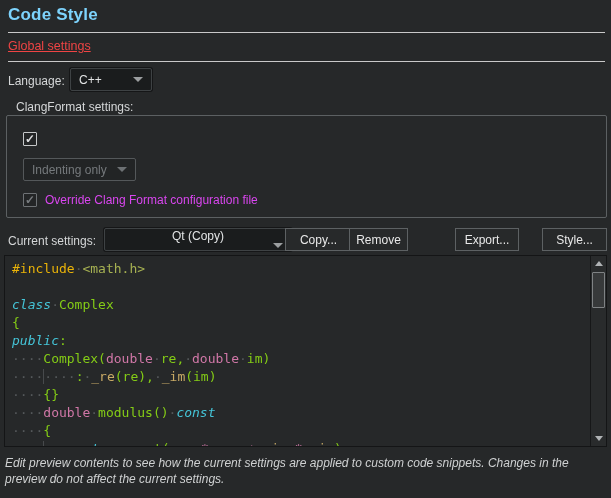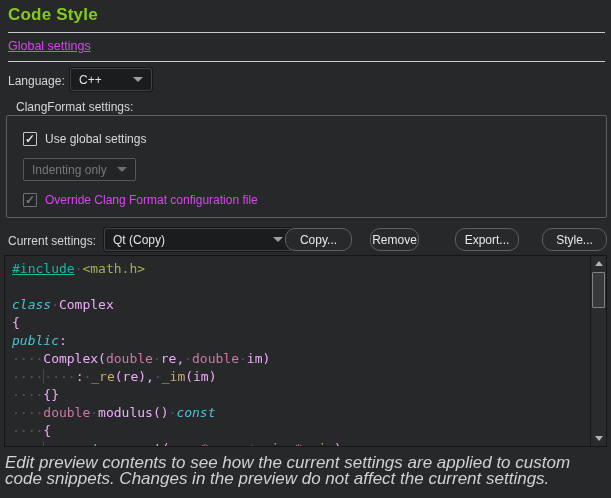--- a/index.html
+++ b/index.html
@@ -6,26 +6,26 @@
   html,body { width:611px; height:498px; }
   body {
     font-family:"Liberation Sans", sans-serif;
     background:#262829;
     color:#d5d7d8;
     position:relative;
     overflow:hidden;
   }
   .abs { position:absolute; }
 
-  .page-title { left:8px; top:5px; font-size:17px; font-weight:bold; color:#84cc16; letter-spacing:0.2px; }
+  .page-title { left:8px; top:5px; font-size:17px; font-weight:bold; color:#7dd3fc; letter-spacing:0.2px; }
   .hr { left:8px; width:597px; height:1px; background:#c9c9c9; }
   .hr1 { top:32px; }
   .hr2 { top:61px; }
 
-  .link { left:8px; top:39px; font-size:12.5px; color:#d946ef; text-decoration:underline; cursor:pointer; }
+  .link { left:8px; top:39px; font-size:12.5px; color:#ef4444; text-decoration:underline; cursor:pointer; }
 
   .label { font-size:12px; color:#d5d7d8; }
 
   
   .combo {
     background:#1a1c1d;
     border:1px solid #3e4244;
     border-radius:2px;
     display:flex; align-items:center;
     font-size:12px; color:#e2e4e5;
@@ -72,21 +72,21 @@
   .cbrow.disabled .cbbox { border-color:#6e7275; color:#787c7f; cursor:default; }
   .cbrow.disabled .cblabel { color:#d946ef; }
   .cblabel { font-size:12px; color:#d8dadb; }
 
   
   .btn {
     position:absolute;
     top:228px; height:23px;
     background:#27292a;
     border:1px solid #5d6163;
-    border-radius:10px;
+    border-radius:0;
     color:#e8e8e8;
     font-size:12px;
     display:flex; align-items:center; justify-content:center;
     cursor:pointer;
   }
 
   
   .editor {
     left:4px; top:255px; width:603px; height:192px;
     border:1px solid #141516;
@@ -97,27 +97,27 @@
     position:absolute; left:0; top:0; right:16px; bottom:0;
     padding:4px 0 0 7px;
     font-family:"DejaVu Sans Mono", monospace;
     font-size:13px;
     line-height:18px;
     white-space:pre;
     overflow:hidden;
     cursor:text;
   }
   .code-line { height:18px; }
-  .t-pre  { color:#14b8a6;text-decoration:underline; }
+  .t-pre  { color:#eab308; }
   .t-inc  { color:#a6b152; }
   .t-kw   { color:#45c5d8; font-style:italic; }
   .t-type { color:#d077a7; }
   .t-fld  { color:#c9ab66; }
   .t-op   { color:#d077a7; }
-  .t-pl   { color:#f0abfc;margin-top:40px; }
+  .t-pl   { color:#84cc16;margin-top:40px; }
   .t-ws   { color:#54585a; }
   .t-wsg  { color:#54585a; border-left:1px solid #474a4c; }
 
   
   .vscroll {
     position:absolute; right:0; top:0; bottom:0; width:16px;
     background:#292b2c;
     border-left:1px solid #161718;
   }
   .scroll-arrow {
@@ -132,21 +132,21 @@
   .scroll-thumb {
     position:absolute; left:1px; top:16px; width:13px; height:36px;
     background:#37393a;
     border:1px solid #7f8284;
     border-radius:1px;
     cursor:grab;
   }
 
   .footer {
     left:5px; top:455px; width:602px;
-    font-size:17px; font-style:italic;
+    font-size:12px; font-style:italic;
     color:#cfd1d2; line-height:16px;
   }
 </style>
 </head>
 <body>
 
 <div class="abs page-title">Code Style</div>
 <div class="abs hr hr1"></div>
 
 <a class="abs link">Global settings</a>
@@ -156,39 +156,38 @@
 <div class="abs combo" style="left:70px; top:68px; width:82px; height:23px;">
   <span>C++</span>
   <span class="arrow"></span>
 </div>
 
 <div class="abs label" style="left:4px; top:100px;margin-left:12px;">ClangFormat settings:</div>
 
 <div class="abs groupbox">
   <div class="cbrow" style="left:16px; top:16px;">
     <span class="cbbox">✓</span>
-    <span class="cblabel">Use global settings</span>
   </div>
   <div class="combo disabled" style="position:absolute; left:16px; top:42px; width:113px; height:23px;">
     <span>Indenting only</span>
     <span class="arrow"></span>
   </div>
   <div class="cbrow disabled" style="left:16px; top:77px;">
     <span class="cbbox">✓</span>
     <span class="cblabel">Override Clang Format configuration file</span>
   </div>
 </div>
 
 <div class="abs label" style="left:8px; top:234px;">Current settings:</div>
-<div class="abs combo" style="left:104px; top:228px; width:188px; height:23px;">
+<div class="abs combo" style="left:104px; top:228px; width:188px; height:23px;flex-direction:column;">
   <span>Qt (Copy)</span>
   <span class="arrow"></span>
 </div>
 <div class="btn" style="left:285px; width:67px;">Copy...</div>
-<div class="btn" style="left:370px; width:49px;">Remove</div>
+<div class="btn" style="left:349px; width:59px;">Remove</div>
 <div class="btn" style="left:455px; width:64px;">Export...</div>
 <div class="btn" style="left:542px; width:65px;">Style...</div>
 
 <div class="abs editor">
   <div class="code"><div class="code-line"><span class="t-pre">#include</span><span class="t-ws">·</span><span class="t-inc">&lt;math.h&gt;</span></div><div class="code-line"></div><div class="code-line"><span class="t-kw">class</span><span class="t-ws">·</span><span class="t-pl">Complex</span></div><div class="code-line"><span class="t-pl">{</span></div><div class="code-line"><span class="t-kw">public</span><span class="t-pl">:</span></div><div class="code-line"><span class="t-ws">····</span><span class="t-pl">Complex(</span><span class="t-type">double</span><span class="t-ws">·</span><span class="t-pl">re,</span><span class="t-ws">·</span><span class="t-type">double</span><span class="t-ws">·</span><span class="t-pl">im)</span></div><div class="code-line"><span class="t-ws">····</span><span class="t-wsg">····</span><span class="t-pl">:</span><span class="t-ws">·</span><span class="t-fld">_re</span><span class="t-pl">(re),</span><span class="t-ws">·</span><span class="t-fld">_im</span><span class="t-pl">(im)</span></div><div class="code-line"><span class="t-ws">····</span><span class="t-pl">{}</span></div><div class="code-line"><span class="t-ws">····</span><span class="t-type">double</span><span class="t-ws">·</span><span class="t-pl">modulus()</span><span class="t-ws">·</span><span class="t-kw">const</span></div><div class="code-line"><span class="t-ws">····</span><span class="t-pl">{</span></div><div class="code-line"><span class="t-ws">····</span><span class="t-wsg">····</span><span class="t-kw">return</span><span class="t-ws">·</span><span class="t-pl">sqrt(</span><span class="t-fld">_re</span><span class="t-ws">·</span><span class="t-op">*</span><span class="t-ws">·</span><span class="t-fld">_re</span><span class="t-ws">·</span><span class="t-op">+</span><span class="t-ws">·</span><span class="t-fld">_im</span><span class="t-ws">·</span><span class="t-op">*</span><span class="t-ws">·</span><span class="t-fld">_im</span><span class="t-pl">);</span></div></div>
   <div class="vscroll">
     <div class="scroll-arrow up">
         <span class="tri-up"></span>
       </div>
     <div class="scroll-thumb"></div>

